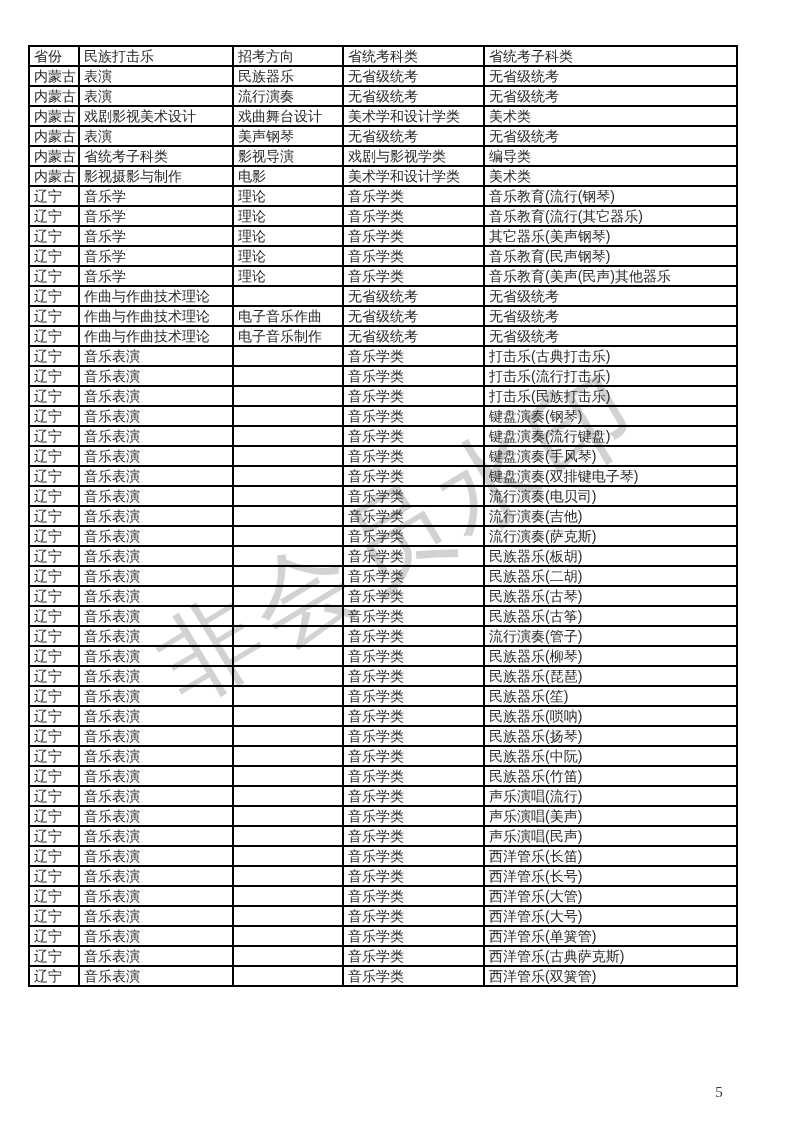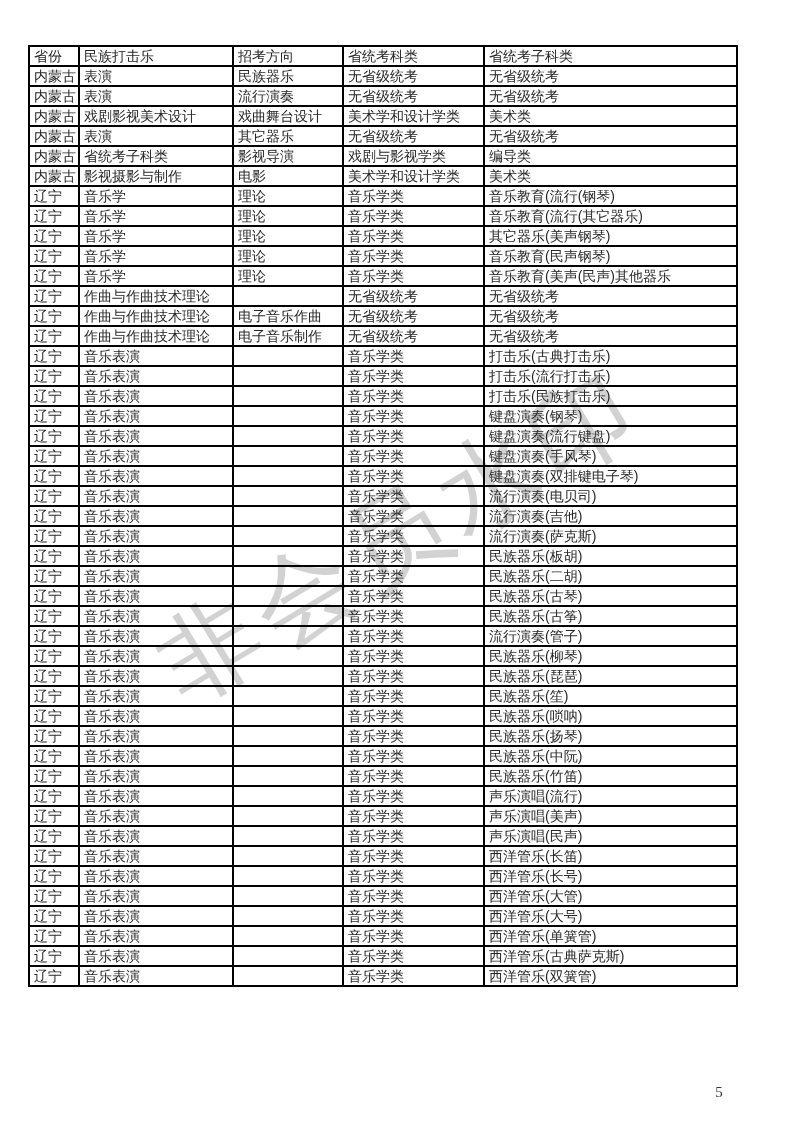--- a/index.html
+++ b/index.html
@@ -107,21 +107,21 @@
         <tr>
           <td>内蒙古</td>
           <td>戏剧影视美术设计</td>
           <td>戏曲舞台设计</td>
           <td>美术学和设计学类</td>
           <td>美术类</td>
         </tr>
         <tr>
           <td>内蒙古</td>
           <td>表演</td>
-          <td>其它器乐</td>
+          <td>美声钢琴</td>
           <td>无省级统考</td>
           <td>无省级统考</td>
         </tr>
         <tr>
           <td>内蒙古</td>
           <td>省统考子科类</td>
           <td>影视导演</td>
           <td>戏剧与影视学类</td>
           <td>编导类</td>
         </tr>

